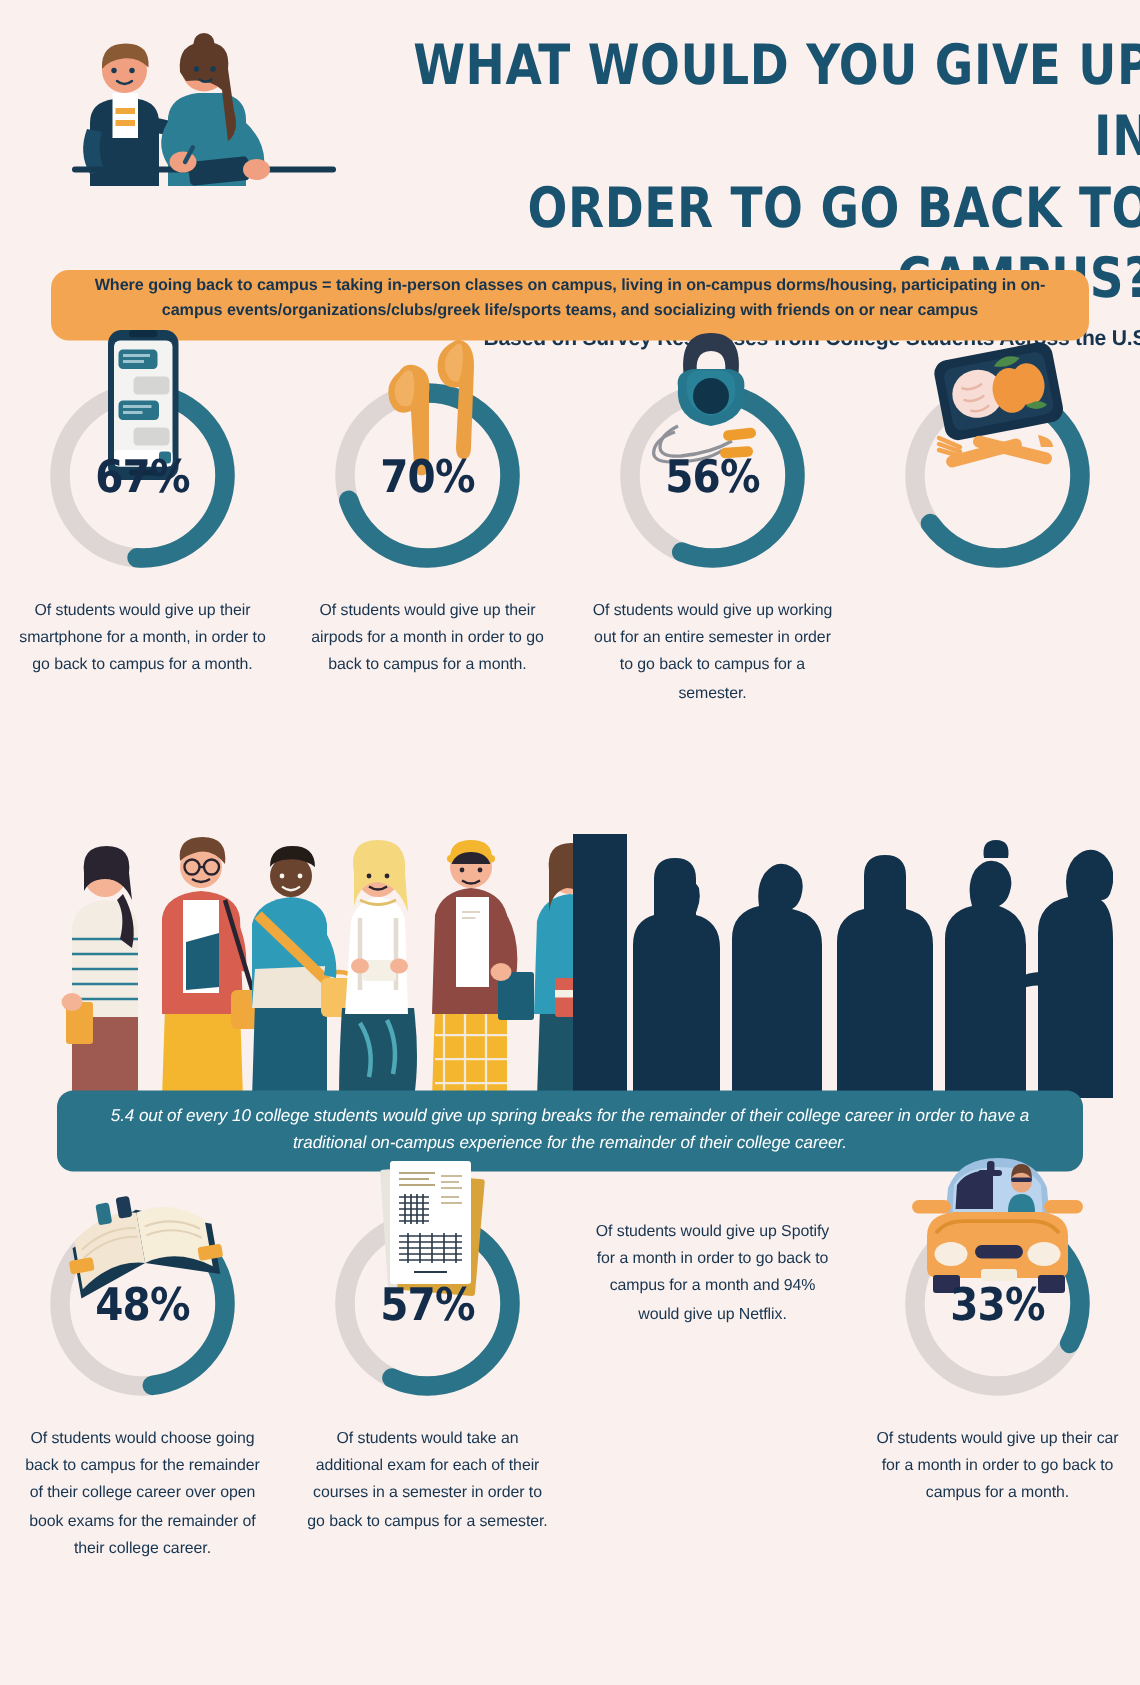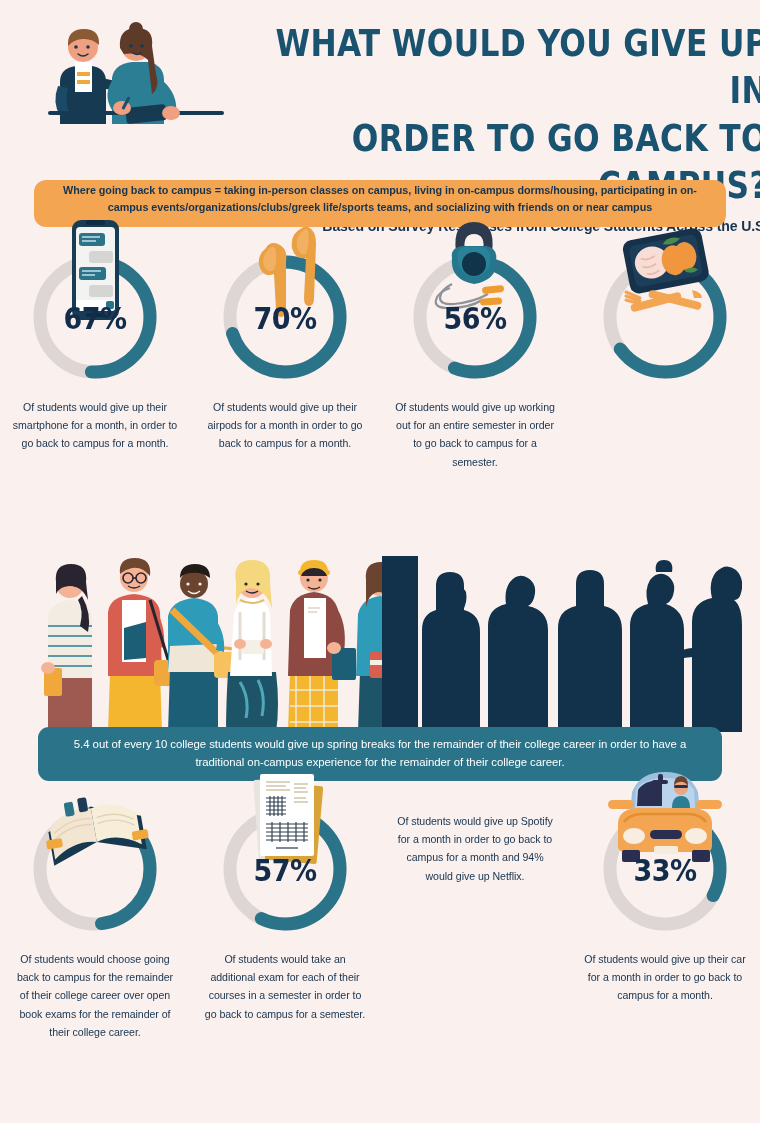--- a/index.html
+++ b/index.html
@@ -74,21 +74,21 @@
     font-size:10.6px;line-height:1.72;text-align:center;color:#17344f;
     letter-spacing:-0.05px;
   }
 
   
   .mid-band{position:absolute;left:0;top:556px;width:760px;height:230px;}
   .mid-band .art{position:absolute;left:18px;top:0;width:724px;height:176px;}
   .mid-banner{
     position:absolute;left:38px;top:727px;width:684px;
     background:#2b7388;border-radius:11px;
-    padding:8px 20px 9px;box-sizing:border-box;
+    padding:8px 20px 9px;box-sizing:border-box;font-style:italic;
   }
   .mid-banner-text{
     font-size:11.4px;line-height:1.62;color:#ffffff;text-align:center;letter-spacing:-0.05px;
   }
 </style>
 </head>
 <body>
 
 <div class="page">
 
@@ -370,20 +370,21 @@
               <path d="M68 42 Q90 36 112 54 L112 86 Q90 70 68 76 Z" fill="#f7eeda"></path>
               <path d="M28 60 Q46 48 66 52 M28 66 Q46 54 66 58" stroke="#e2d2b8" stroke-width="1.4" fill="none"></path>
               <path d="M72 52 Q92 48 108 60 M72 58 Q92 54 108 66" stroke="#e2d2b8" stroke-width="1.4" fill="none"></path>
               <rect x="42" y="32" width="9" height="14" rx="2" fill="#2b7388"></rect>
               <rect x="56" y="30" width="9" height="14" rx="2" fill="#1d3b57"></rect>
               <rect x="18" y="66" width="16" height="9" rx="2" fill="#f0a73c"></rect>
               <rect x="104" y="72" width="16" height="9" rx="2" fill="#f0a73c"></rect>
             </g>
           </svg>
         </div>
+        <div class="pct">48%</div>
       </div>
       <div class="caption">Of students would choose going back to campus for the remainder of their college career over open book exams for the remainder of their college career.</div>
     </div>
 
     <div class="stat-cell">
       <div class="donut">
         <svg viewBox="0 0 138 138" width="138" height="138">
           <circle cx="69" cy="69" r="55" fill="none" stroke="#ded6d4" stroke-width="13"></circle>
           <circle cx="69" cy="69" r="55" fill="none" stroke="#2b7388" stroke-width="13" stroke-linecap="round" stroke-dasharray="197.0 345.6" transform="rotate(-90 69 69)"></circle>
         </svg>

